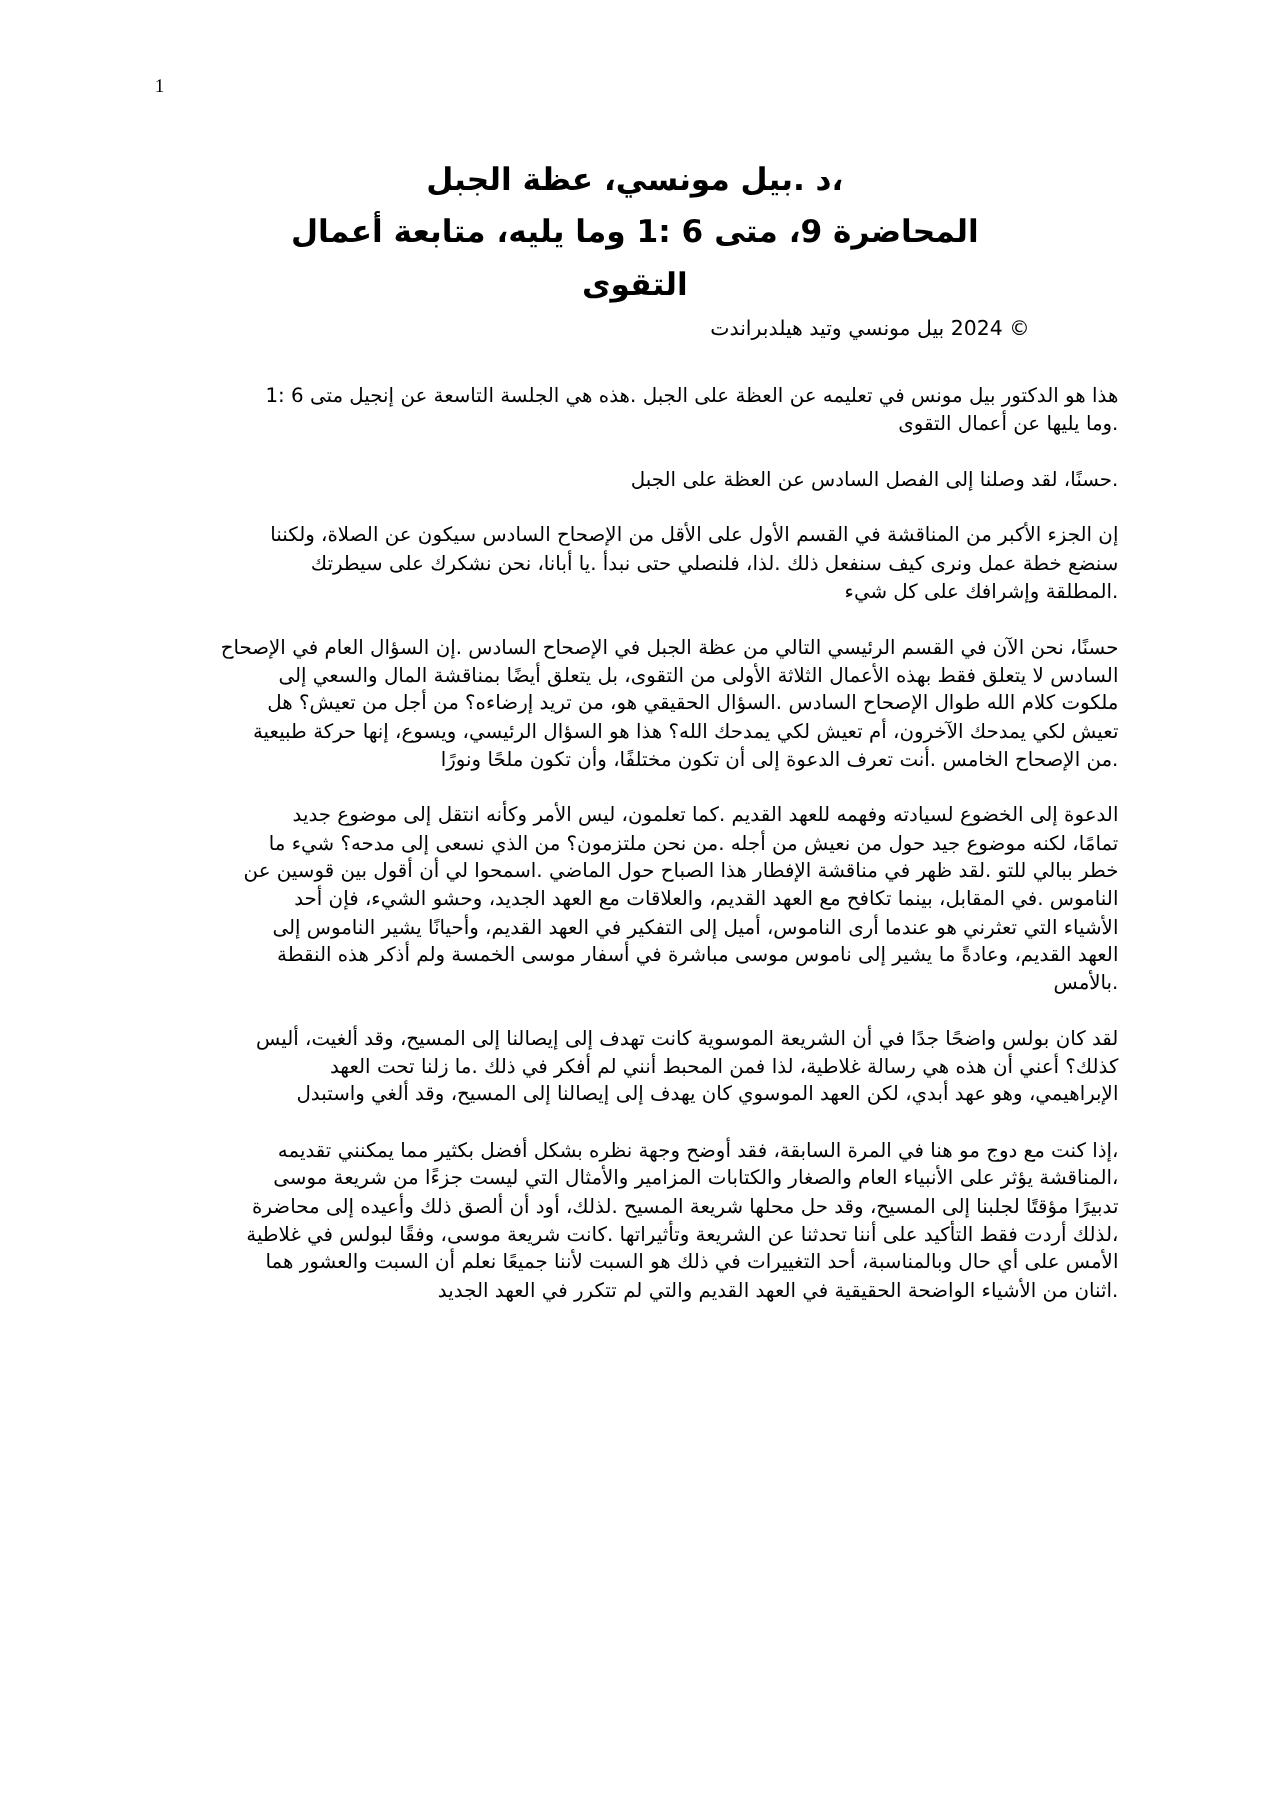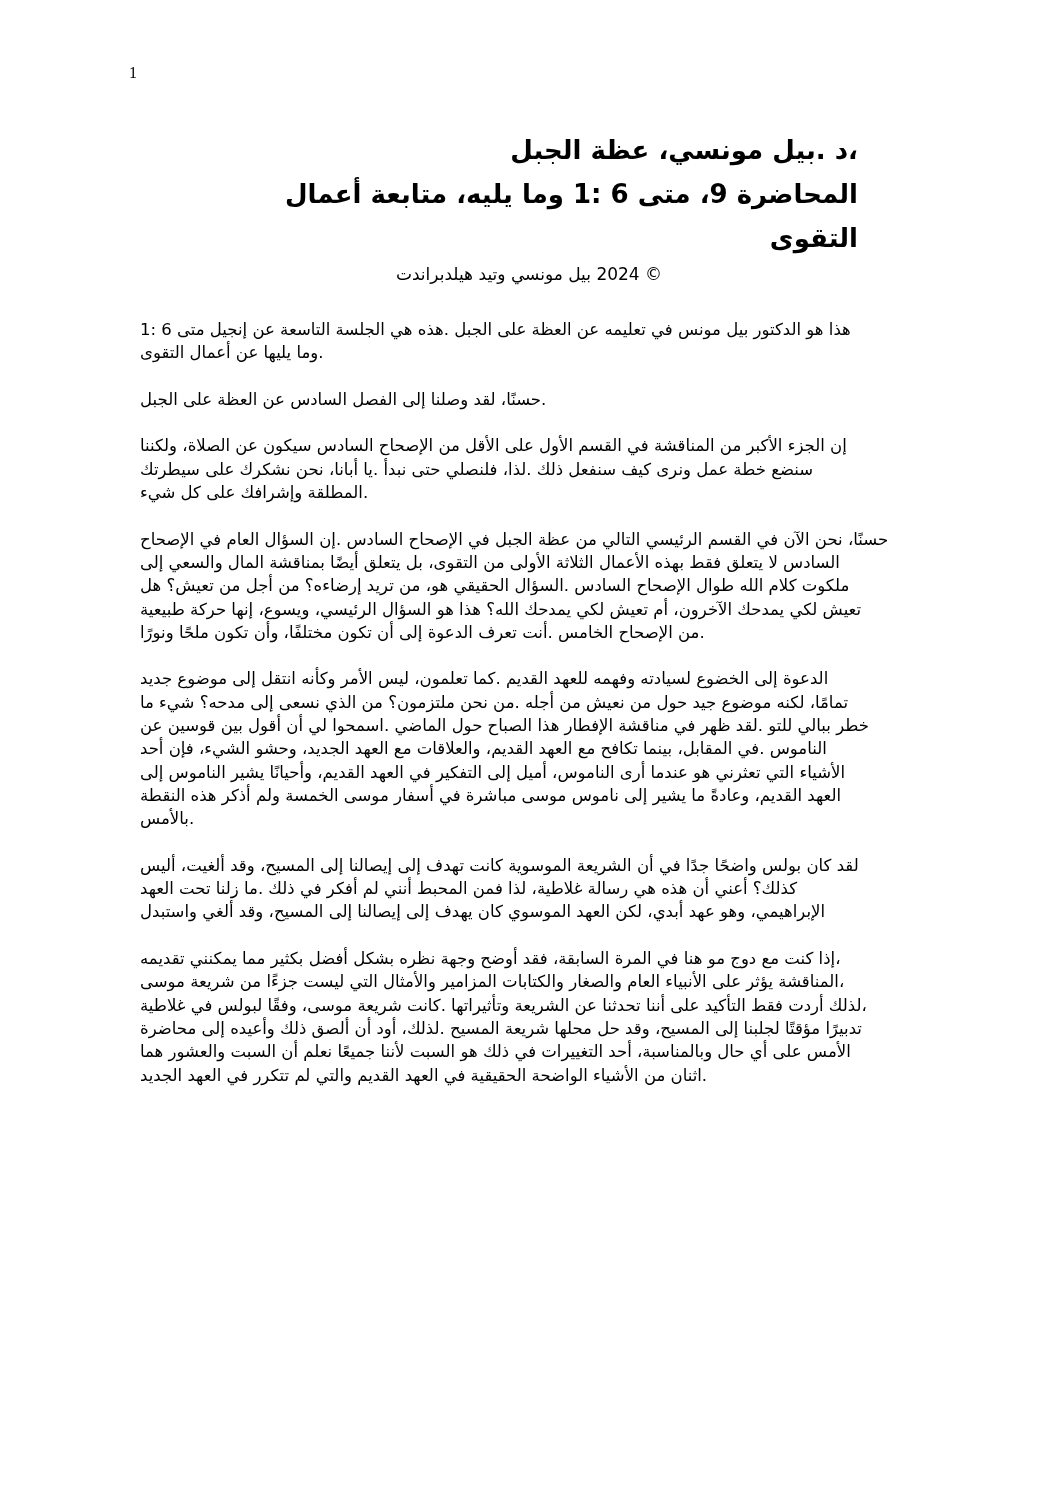--- a/index.html
+++ b/index.html
@@ -19,45 +19,45 @@
     left: 129px;
     top: 64px;
     font-family: "Liberation Serif", "DejaVu Serif", serif;
     font-size: 16px;
   }
   .title-block {
     position: absolute;
     left: 200px;
     width: 658px;
     top: 128px;
+    text-align: center;
     direction: rtl;
     font-family: "DejaVu Sans", sans-serif;
     font-weight: bold;
     font-size: 26px;
     line-height: 44px;
   }
   .title-line { display: block; }
   .copyright {
     position: absolute;
     left: 200px;
     width: 658px;
     top: 264px;
-    text-align: center;
     font-family: "DejaVu Sans", sans-serif;
     font-size: 17px;
     direction: ltr;
     unicode-bidi: plaintext;
   }
   .body-text {
     position: absolute;
     left: 140px;
     width: 792px;
     top: 318px;
     direction: rtl;
-    text-align: left;
+    text-align: right;
     font-family: "DejaVu Sans", sans-serif;
     font-size: 16.5px;
     line-height: 23.3px;
   }
   .para {
     margin: 0 0 23.3px 0;
     padding: 0;
   }
   .line { display: block; white-space: nowrap; }
 </style>
@@ -104,18 +104,18 @@
     <span class="line">.بالأمس</span>
   </p>
   <p class="para">
     <span class="line">لقد كان بولس واضحًا جدًا في أن الشريعة الموسوية كانت تهدف إلى إيصالنا إلى المسيح، وقد ألغيت، أليس</span>
     <span class="line">كذلك؟ أعني أن هذه هي رسالة غلاطية، لذا فمن المحبط أنني لم أفكر في ذلك .ما زلنا تحت العهد</span>
     <span class="line">الإبراهيمي، وهو عهد أبدي، لكن العهد الموسوي كان يهدف إلى إيصالنا إلى المسيح، وقد ألغي واستبدل</span>
   </p>
   <p class="para">
     <span class="line">،إذا كنت مع دوج مو هنا في المرة السابقة، فقد أوضح وجهة نظره بشكل أفضل بكثير مما يمكنني تقديمه</span>
     <span class="line">،المناقشة يؤثر على الأنبياء العام والصغار والكتابات المزامير والأمثال التي ليست جزءًا من شريعة موسى</span>
+    <span class="line">تدبيرًا مؤقتًا لجلبنا إلى المسيح، وقد حل محلها شريعة المسيح .لذلك، أود أن ألصق ذلك وأعيده إلى محاضرة</span>
     <span class="line">،لذلك أردت فقط التأكيد على أننا تحدثنا عن الشريعة وتأثيراتها .كانت شريعة موسى، وفقًا لبولس في غلاطية</span>
-    <span class="line">تدبيرًا مؤقتًا لجلبنا إلى المسيح، وقد حل محلها شريعة المسيح .لذلك، أود أن ألصق ذلك وأعيده إلى محاضرة</span>
     <span class="line">الأمس على أي حال وبالمناسبة، أحد التغييرات في ذلك هو السبت لأننا جميعًا نعلم أن السبت والعشور هما</span>
     <span class="line">.اثنان من الأشياء الواضحة الحقيقية في العهد القديم والتي لم تتكرر في العهد الجديد</span>
   </p>
 </div>
 
 </body></html>

